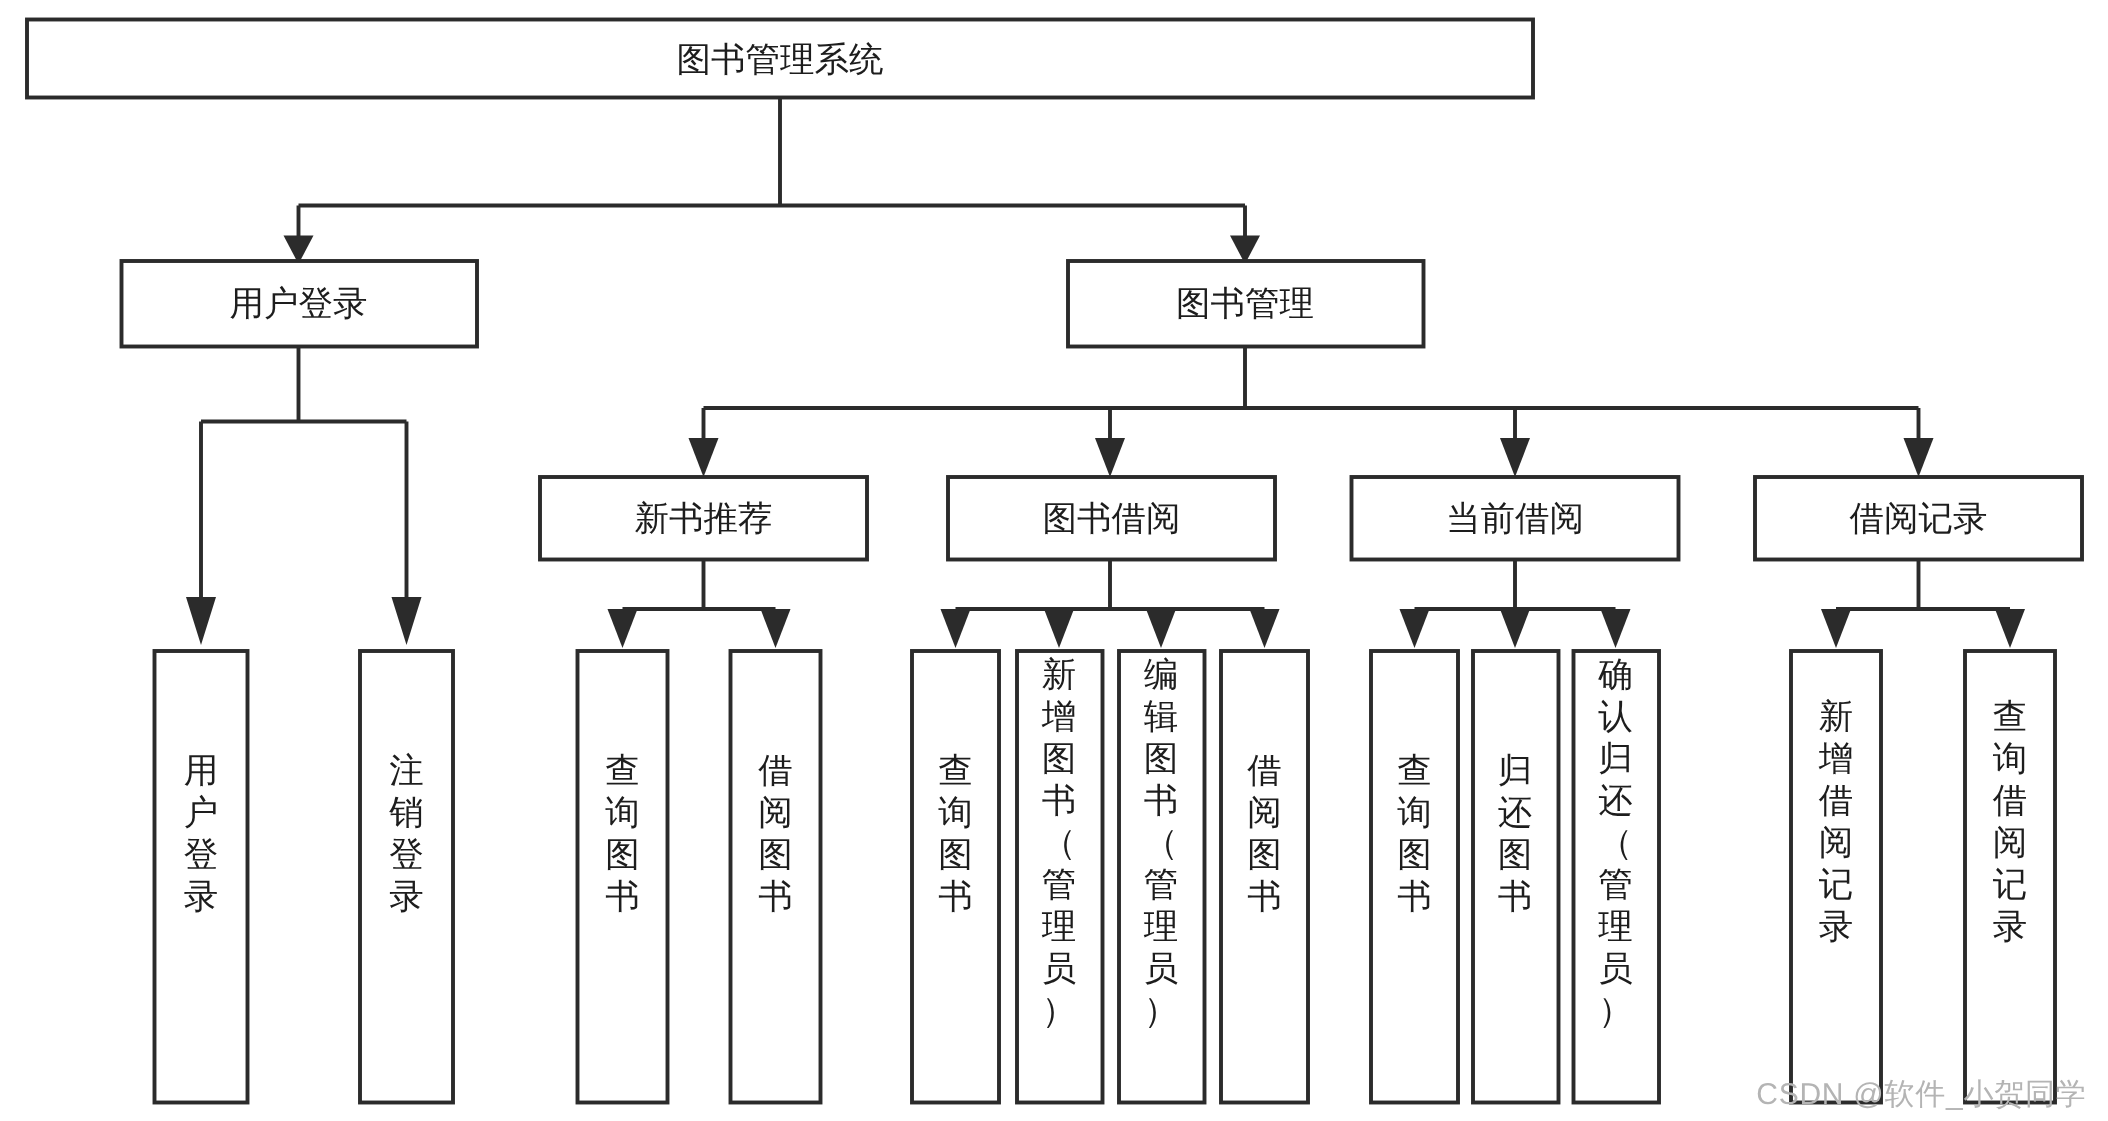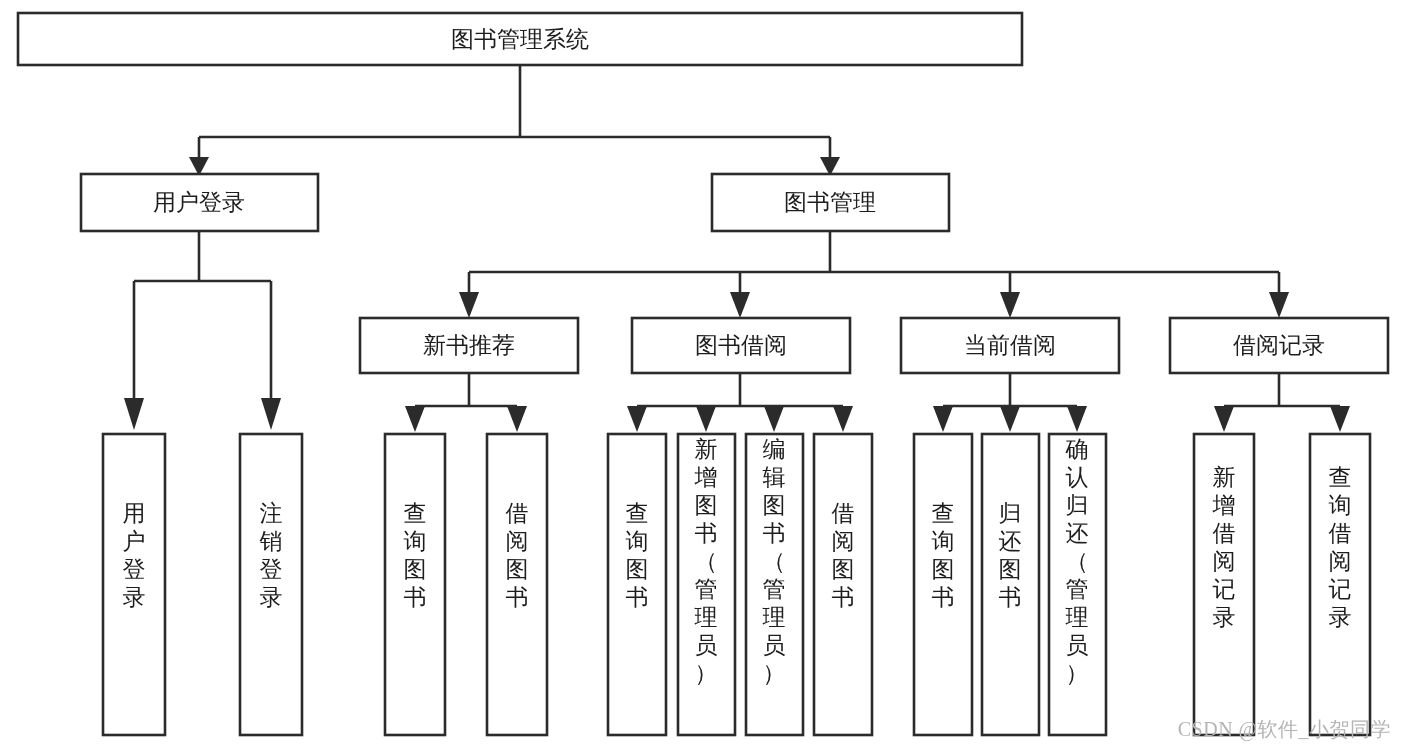--- a/index.html
+++ b/index.html
@@ -54,21 +54,21 @@
     font-family: "Liberation Sans", "DejaVu Sans", sans-serif;
     font-size: 23px;
     text-anchor: middle;
   }
   .watermark {
     position: absolute;
     right: 14px;
     bottom: 4px;
     color: #b4b4b4;
     font-size: 20px;
-    font-family: Liberation Serif, serif;
+    font-family: Liberation Sans, sans-serif;
     letter-spacing: 0.5px;
     white-space: nowrap;
     user-select: none;
   }
 </style>
 </head>
 <body>
 
 <div id="diagram-root">
 

